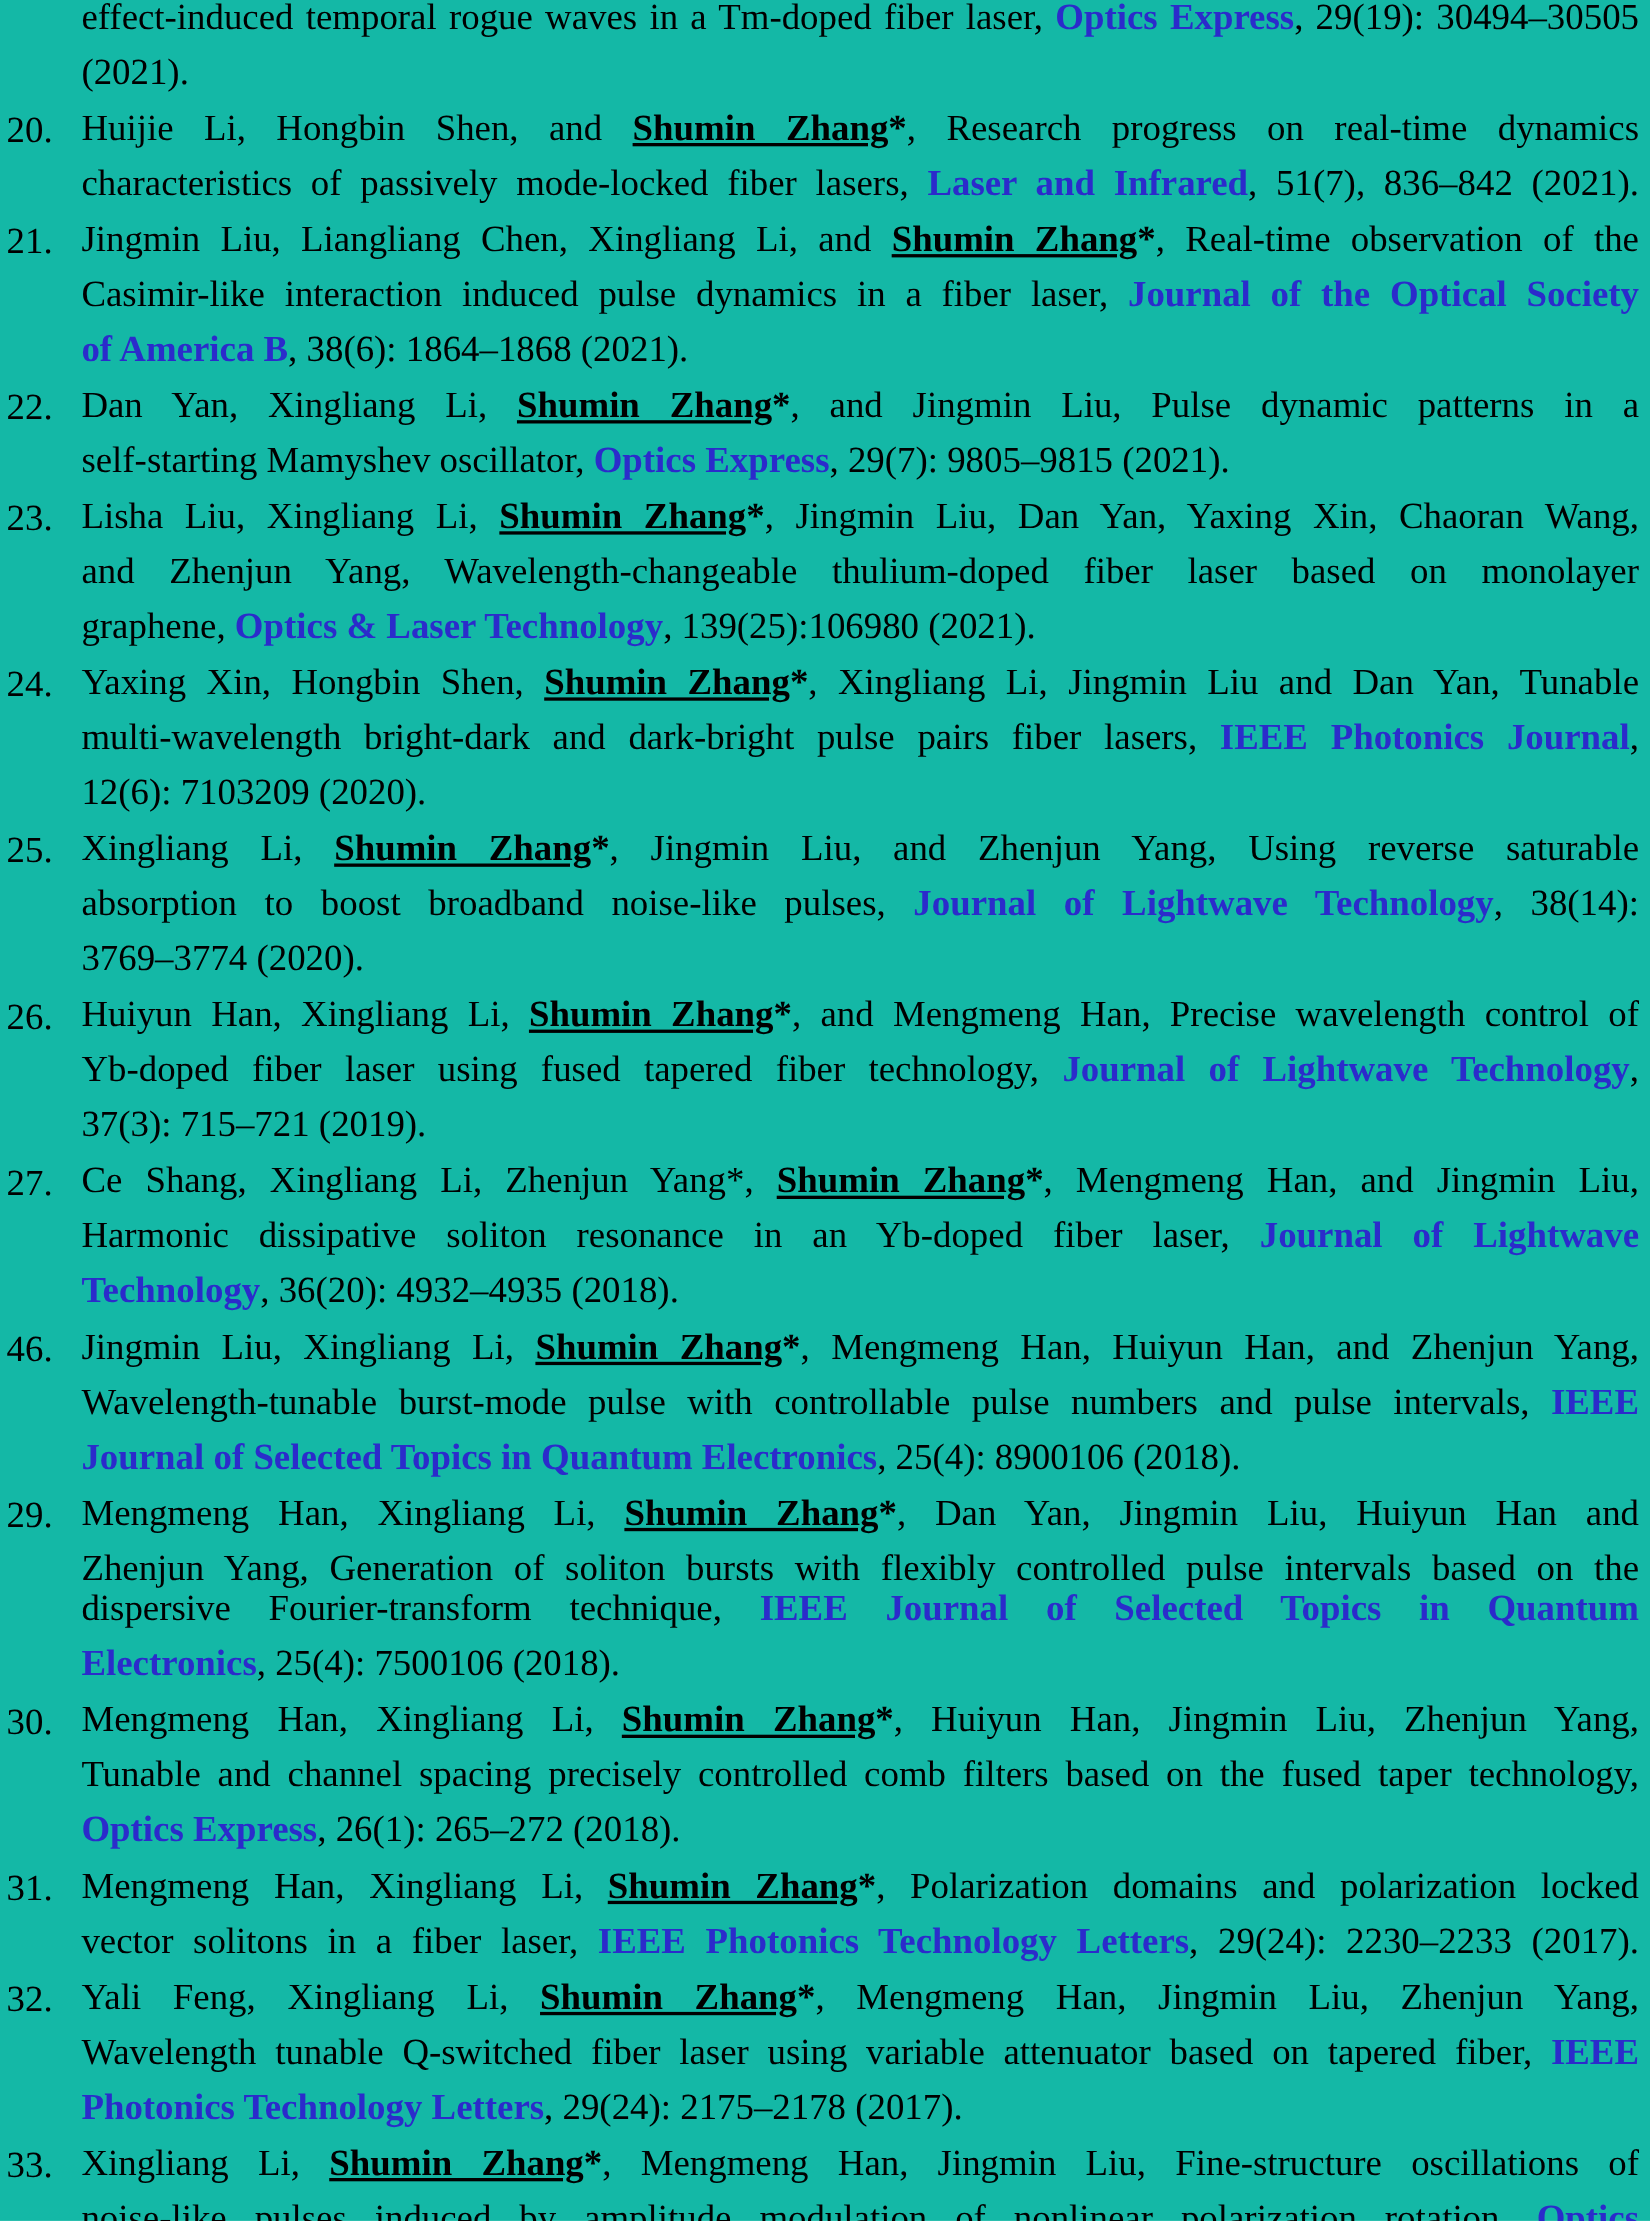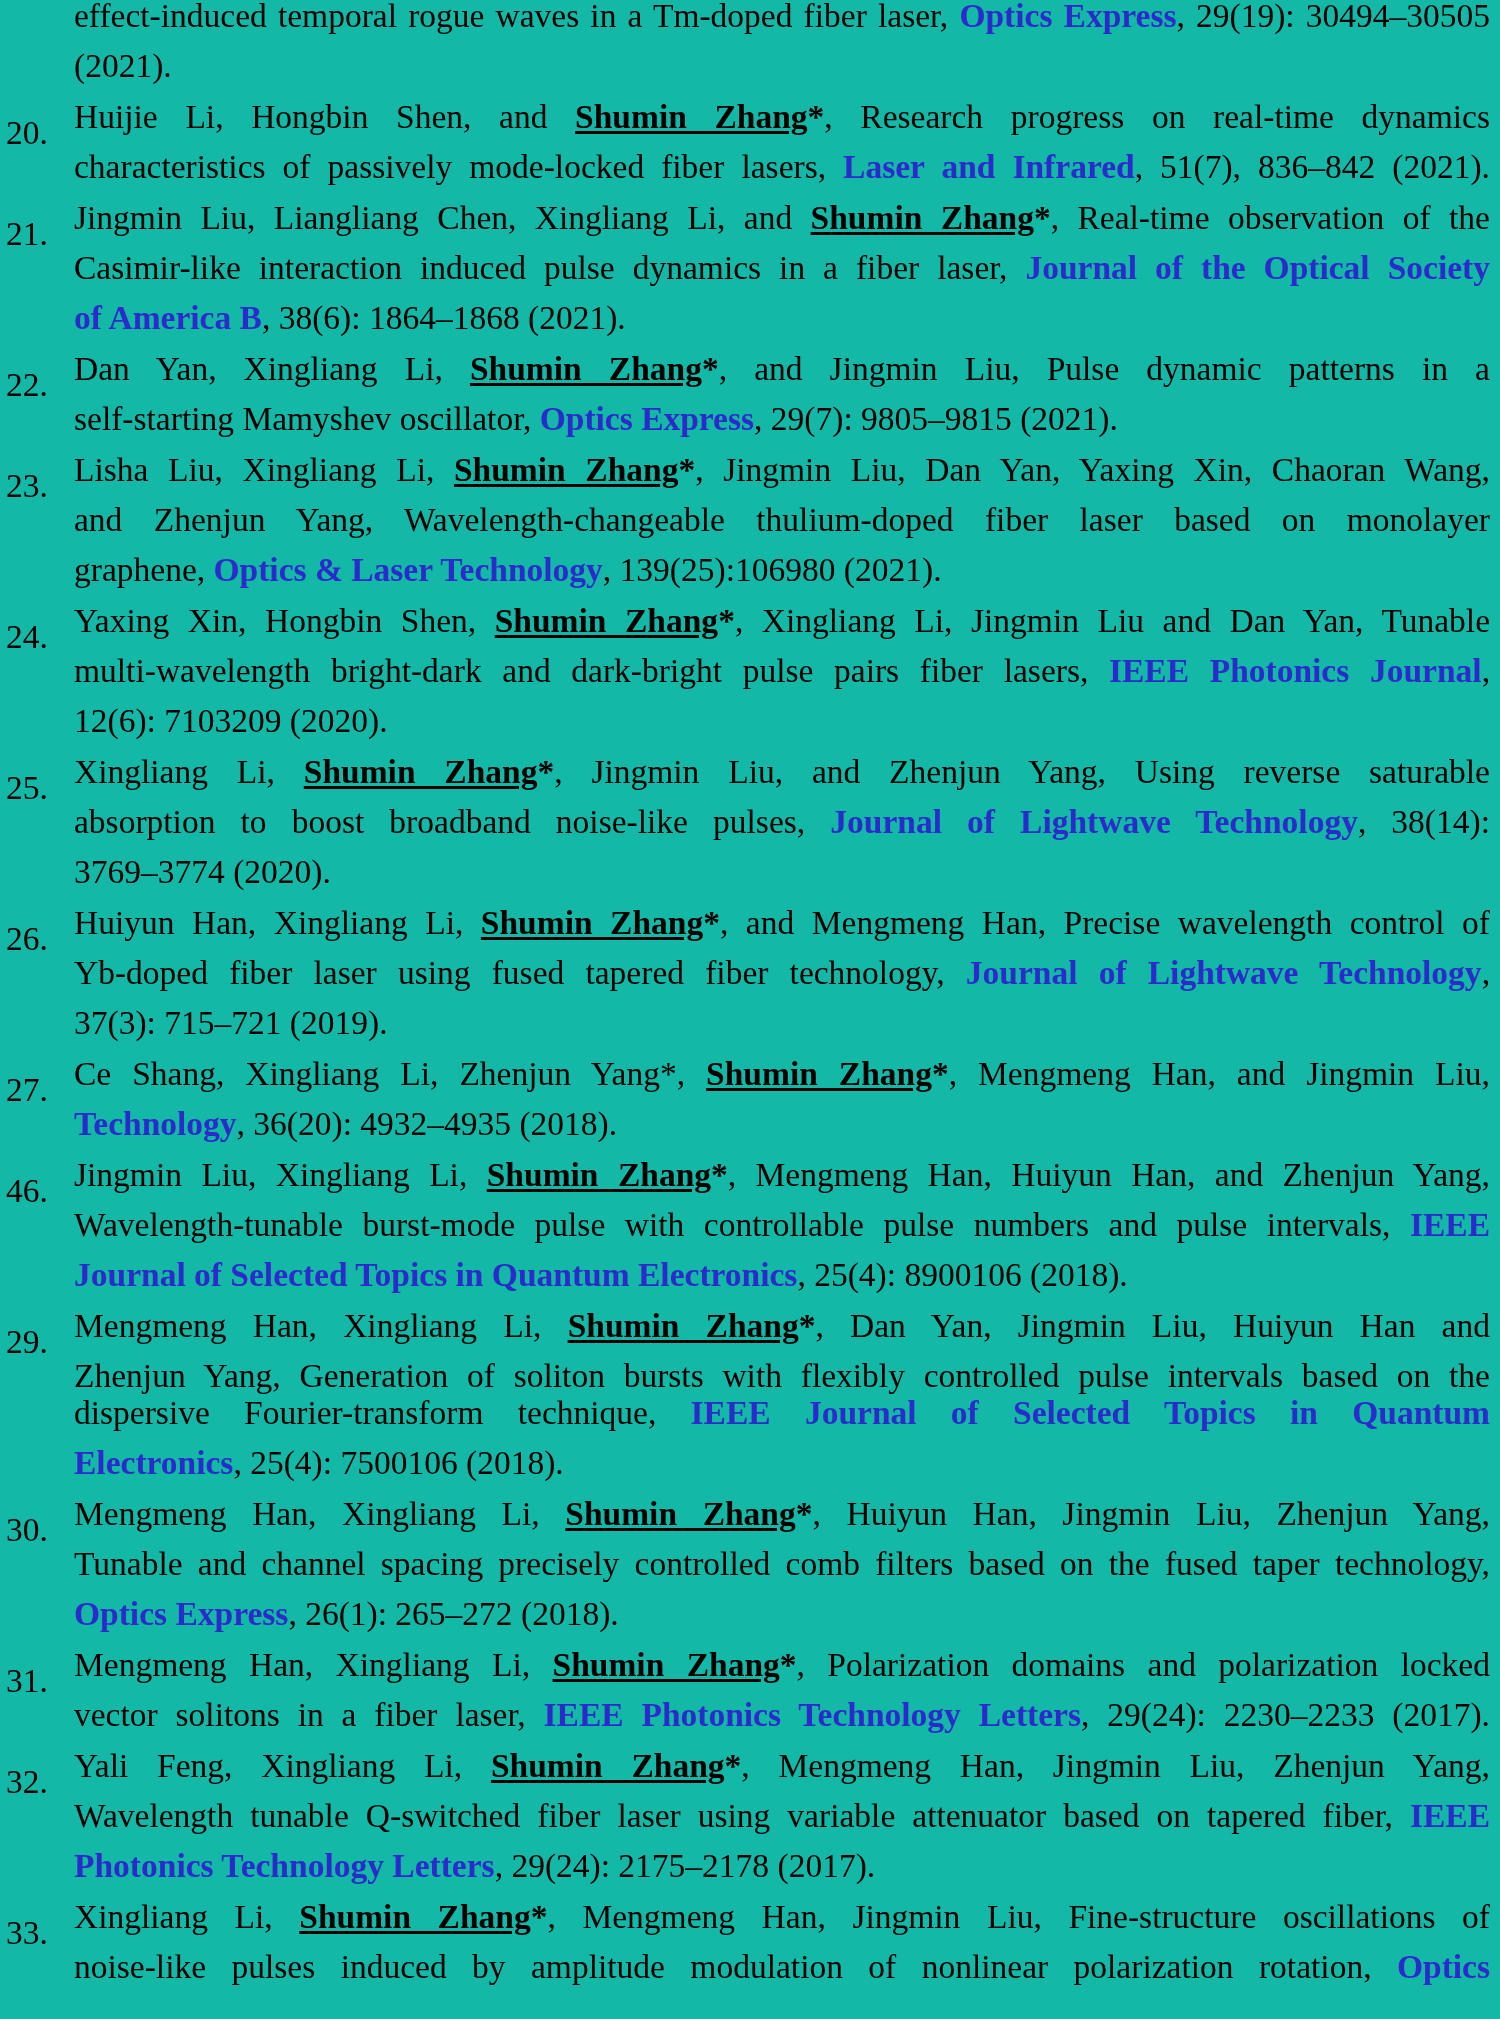--- a/index.html
+++ b/index.html
@@ -17,21 +17,21 @@
   .content { margin-top: -10px; }
   .ref {
     position: relative;
     padding-left: 74px;
     padding-right: 10px;
     margin-top: 1px;
   }
   .num {
     position: absolute;
     left: 6px;
-    top: 16px;
+    top: 2px;
     width: 64px;
     text-align: left;
   }
   .line { text-align: left; }
   .line.fill { text-align: justify; text-align-last: justify; }
   .line.tight { margin-top: -13px; }
   .s-a {
     font-weight: bold;
     text-decoration: underline;
     text-decoration-thickness: 2.5px;
@@ -111,20 +111,21 @@
           <div class="line fill"><span>Huiyun Han, Xingliang Li, </span><span class="s-a">Shumin Zhang</span><span class="s-b">*</span><span>, and Mengmeng Han, Precise wavelength control of</span></div>
           <div class="line fill"><span>Yb-doped fiber laser using fused tapered fiber technology, </span><span class="s-j" style="color: rgb(43, 43, 203);">Journal of Lightwave Technology</span><span>,</span></div>
           <div class="line"><span>37(3): 715–721 (2019).</span></div>
         </div>
   </div>
 
   <div class="ref">
     <span class="num">27.</span>
     <div class="body">
           <div class="line fill"><span>Ce Shang, Xingliang Li, Zhenjun Yang*, </span><span class="s-a">Shumin Zhang</span><span class="s-b">*</span><span>, Mengmeng Han, and Jingmin Liu,</span></div>
+          <div class="line fill"><span>Harmonic dissipative soliton resonance in an Yb-doped fiber laser, </span><span class="s-j" style="color: rgb(43, 43, 203);">Journal of Lightwave</span></div>
           <div class="line"><span class="s-j" style="color: rgb(43, 43, 203); margin-top: 32px;">Technology</span><span>, 36(20): 4932–4935 (2018).</span></div>
         </div>
   </div>
 
   <div class="ref">
     <span class="num">46.</span>
     <div class="body">
           <div class="line fill"><span>Jingmin Liu, Xingliang Li, </span><span class="s-a">Shumin Zhang</span><span class="s-b">*</span><span>, Mengmeng Han, Huiyun Han, and Zhenjun Yang,</span></div>
           <div class="line fill"><span>Wavelength-tunable burst-mode pulse with controllable pulse numbers and pulse intervals, </span><span class="s-j" style="color: rgb(43, 43, 203);">IEEE</span></div>
           <div class="line"><span class="s-j" style="color: rgb(43, 43, 203);">Journal of Selected Topics in Quantum Electronics</span><span>, 25(4): 8900106 (2018).</span></div>

